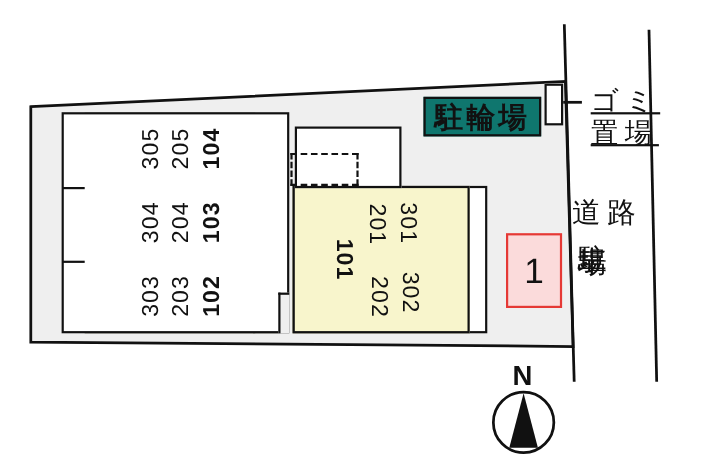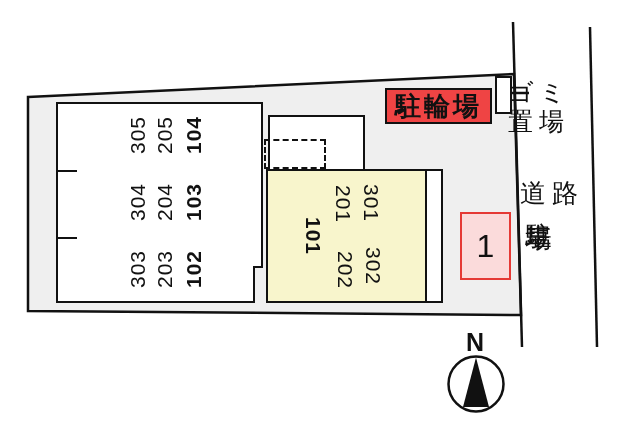--- a/index.html
+++ b/index.html
@@ -20,21 +20,21 @@
     white-space:nowrap;z-index:5;color:#111;font-weight:500;
   }
   .ccw{transform:translate(-50%,-50%) rotate(-90deg);}
   .cw{transform:translate(-50%,-50%) rotate(90deg);}
   .b1{font-weight:bold;}
   
   .entrance{background:#ffffff;border:2px solid #111;z-index:3;}
   .canopy{border:2px dashed #111;background:transparent;z-index:6;}
   
   .bike-box{
-    background:#ef4444;border:2.5px solid #111;z-index:6;
+    background:#0f766e;border:2.5px solid #111;z-index:6;
     display:flex;align-items:center;justify-content:center;
     font-size:26px;font-weight:600;letter-spacing:3px;white-space:nowrap;
   }
   .bin-box{background:#ffffff;border:2px solid #111;z-index:6;}
   
   .lbl{z-index:6;white-space:nowrap;color:#111;}
   .lbl-garbage{font-size:25px;line-height:29px;letter-spacing:6px;font-weight:500;}
   .lbl-road{font-size:26px;letter-spacing:6px;font-weight:500;margin-top:19px;}
   .lbl-parking{font-size:26px;letter-spacing:2px;font-weight:500;writing-mode:vertical-rl;}
   
@@ -92,21 +92,21 @@
   <span class="vnum cw" style="left:373px;top:266px;">302</span>
   <span class="vnum cw" style="left:345px;top:270px;">202</span>
 
   <div class="abs entrance" style="left:268px;top:115px;width:97px;height:56px;"></div>
   <div class="abs canopy" style="left:264px;top:139px;width:62px;height:30px;"></div>
 
   <div class="abs bike-box" style="left:385px;top:88px;width:107px;height:36px;">駐輪場</div>
 
   <div class="abs bin-box" style="left:495px;top:76px;width:17px;height:38px;"></div>
 
-  <div class="abs lbl lbl-garbage" style="left:508px;top:78px;">
+  <div class="abs lbl lbl-garbage" style="left:537px;top:78px;text-decoration:underline;">
     <div>ゴミ</div>
     <div>置場</div>
   </div>
 
   <div class="abs lbl lbl-road" style="left:520px;top:157px;">道路</div>
 
   <div class="abs lbl lbl-parking" style="left:522px;top:201px;height:100px;">駐車場</div>
 
   <div class="abs stall" style="left:460px;top:212px;width:51px;height:68px;">1</div>
 

